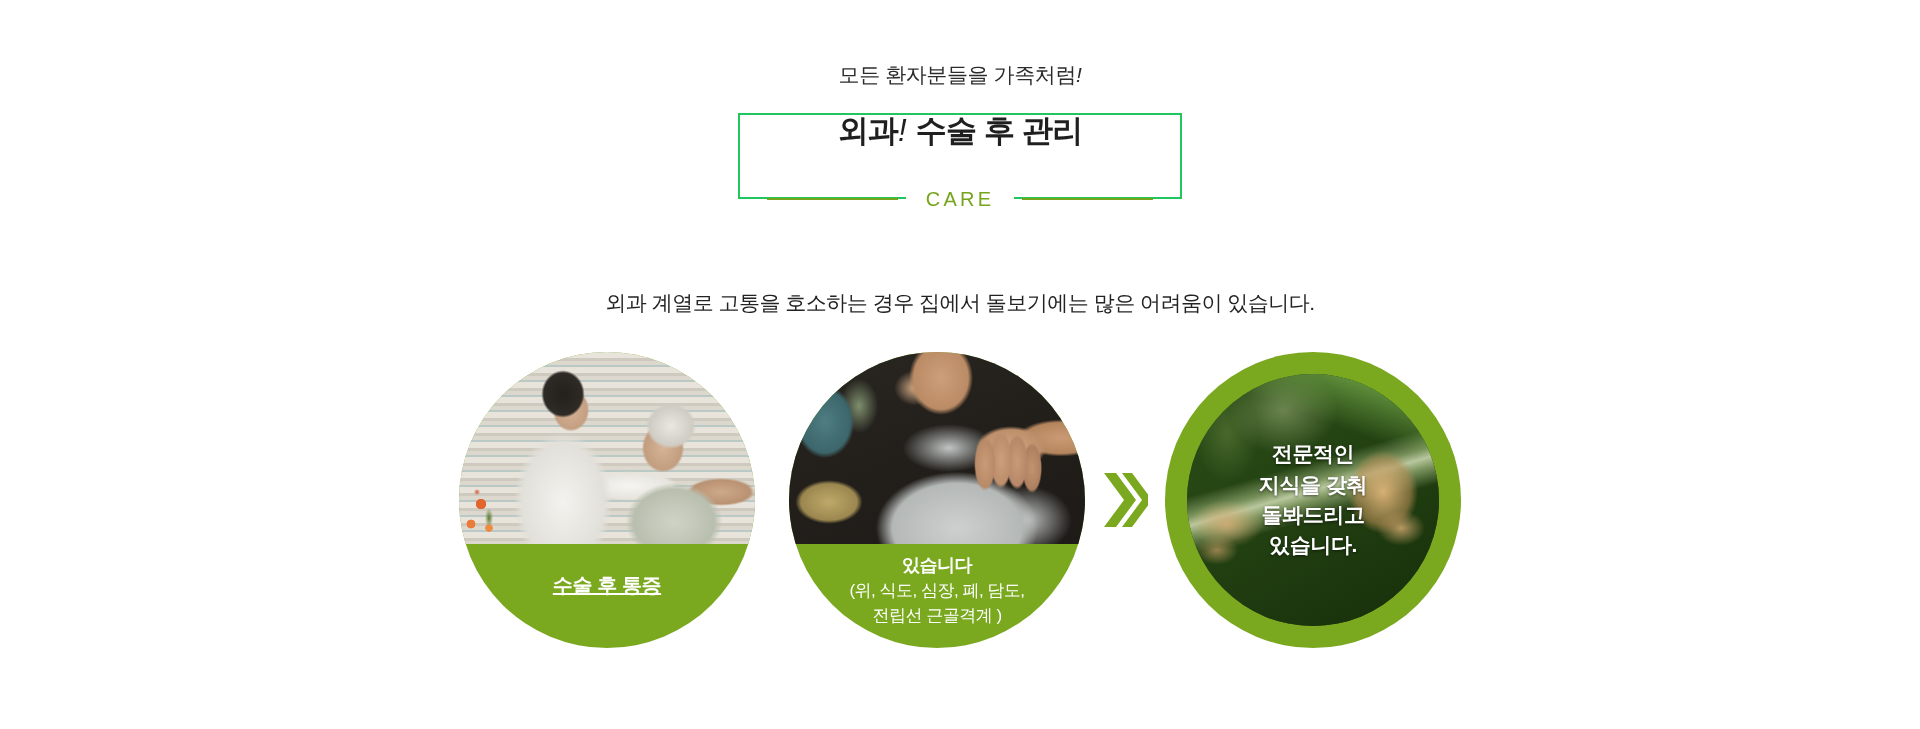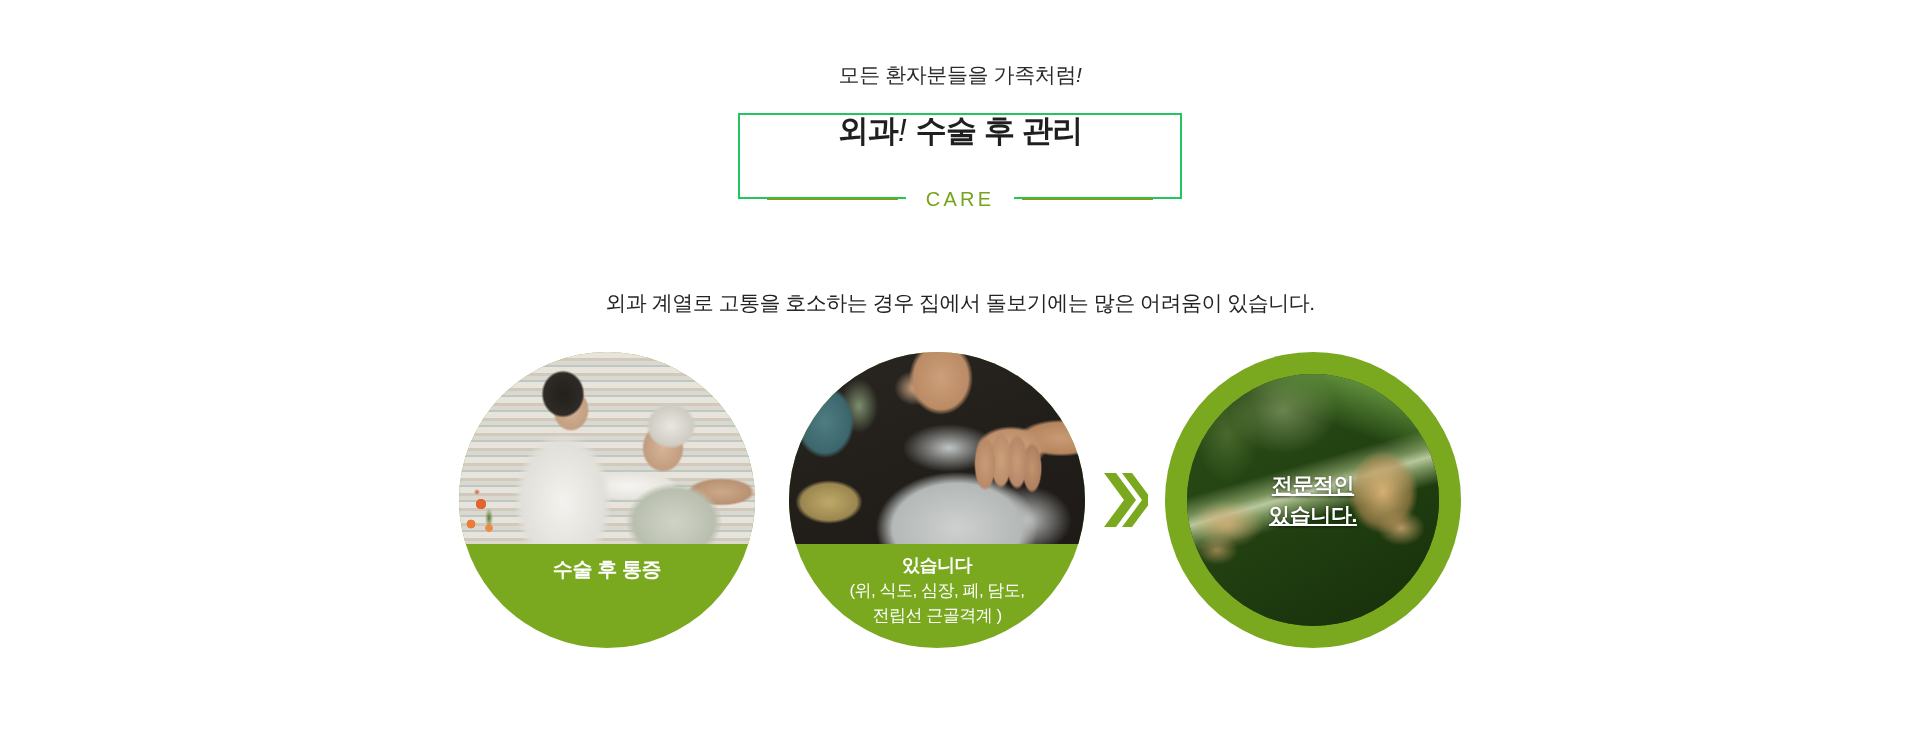--- a/index.html
+++ b/index.html
@@ -274,36 +274,37 @@
     z-index: 3;
     text-align: center;
     color: #ffffff;
     font-size: 21px;
     font-weight: 700;
     line-height: 1.45;
     letter-spacing: -0.4px;
     text-shadow: 0 1px 3px rgba(0,0,0,0.55);
     width: 100%;
   }
-  .circle3-text span { display: block; text-decoration: underline; }
+  .circle3-text span { display: block; }
 
   
   .circle-label {
     position: absolute;
     left: 0;
     width: 296px;
     text-align: center;
     color: #ffffff;
     z-index: 2;
   }
   .label-single {
-    top: 204px;
+    top: 220px;
     font-size: 20px;
     font-weight: 700;
     letter-spacing: -0.4px;
+    text-decoration: underline;
   }
   .label-multi {
     top: 200px;
     font-size: 17px;
     font-weight: 400;
     letter-spacing: -0.5px;
     line-height: 1.45;
   }
   .label-multi .title-line {
     font-size: 18px;
@@ -376,18 +377,20 @@
         <path d="M20 2 L40 29 L20 56 L30 56 L50 29 L30 2 Z" fill="#7aa81f"></path>
       </svg>
     </div>
 
     <div class="circle-ring">
       <div class="ring-inner">
         <div class="photo-notes"></div>
       </div>
       <div class="circle3-text">
         <span>전문적인</span>
+        <span>지식을 갖춰</span>
+        <span>돌봐드리고</span>
         <span>있습니다.</span>
       </div>
     </div>
 
   </div>
 </div>
 
 </body></html>

